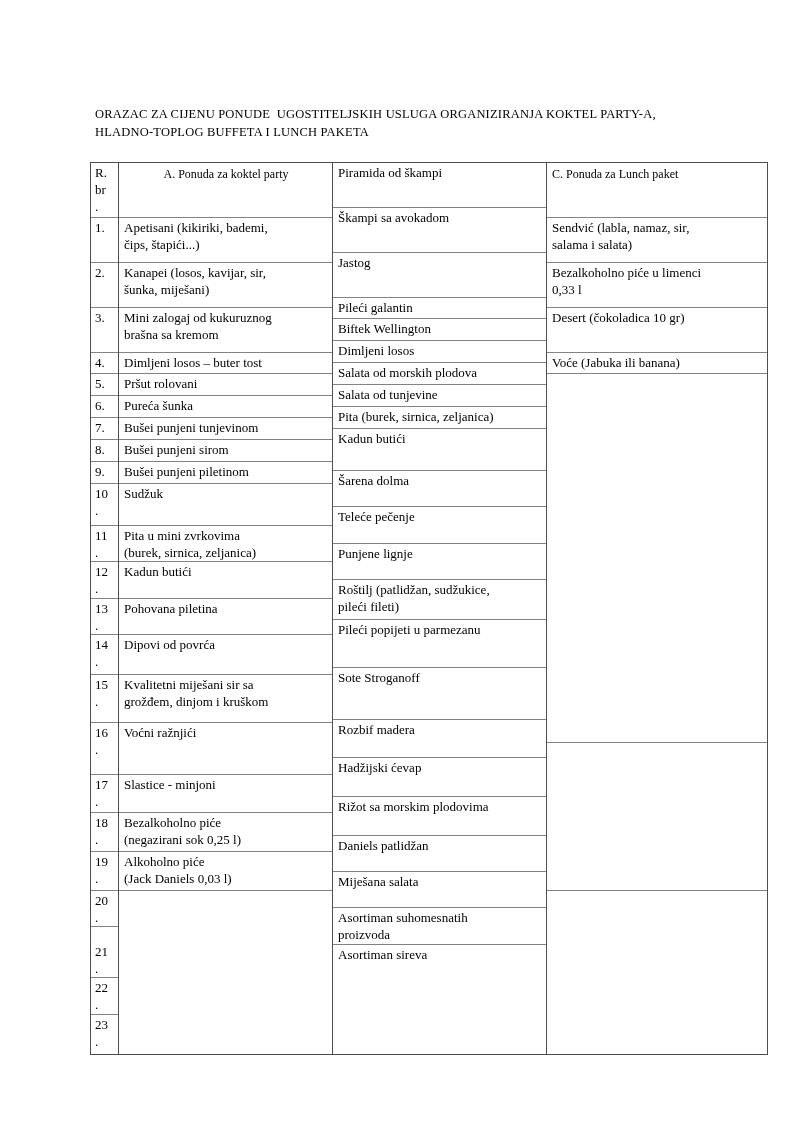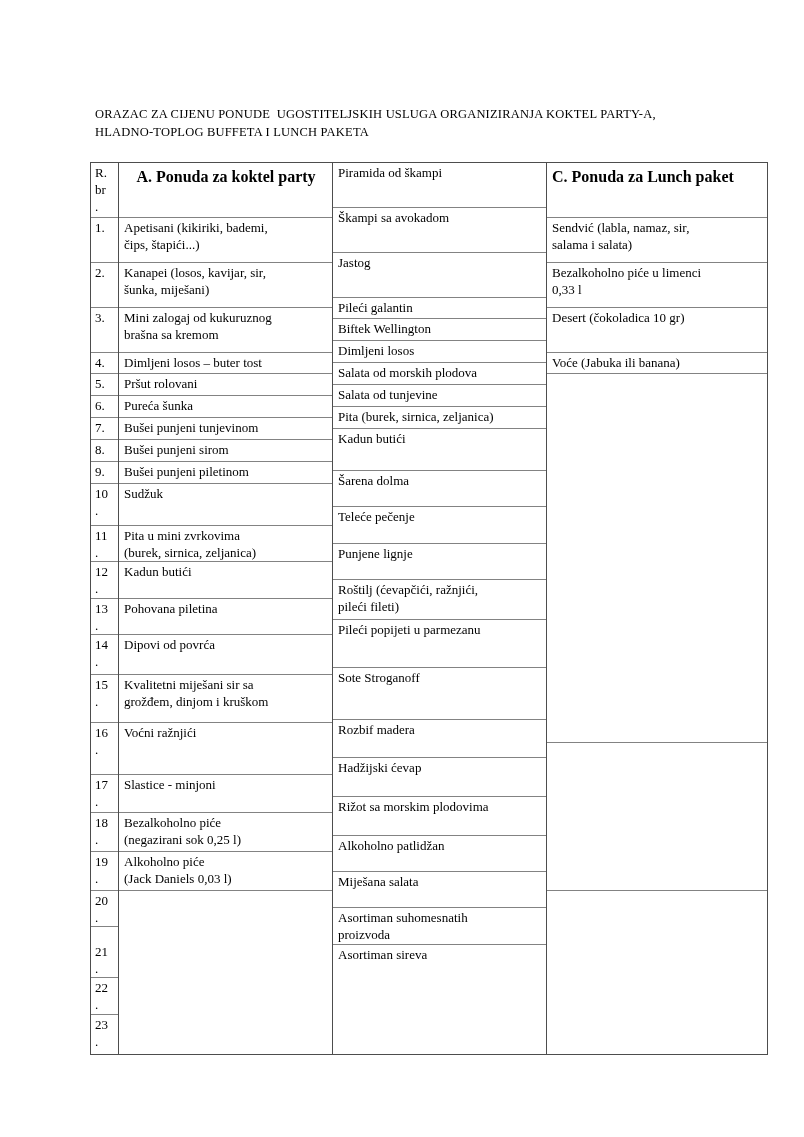--- a/index.html
+++ b/index.html
@@ -16,21 +16,21 @@
   }
   .col{box-sizing:border-box;border-right:1px solid #4d4d4d;}
   .col:last-child{border-right:none;}
   .cell{
     box-sizing:border-box;display:block;overflow:hidden;
     border-bottom:1px solid #838383;
     padding:2px 4px 0 5px;
     font-size:13px;line-height:1.3;white-space:pre-wrap;
   }
   .cell:last-child{border-bottom:none;}
-  .cell.hdr{font-weight:bold;font-size:16px;padding-top:4px;}
+  .cell.hdr{font-weight:normal;font-size:12px;padding-top:4px;}
   .cell.hdr.plain{font-weight:normal;font-size:13px;padding-top:2px;}
   .cell.center{text-align:center;}
   .col-num .cell{padding-left:4px;padding-right:1px;}
 </style>
 </head>
 <body>
 
 <div class="page">
   <div class="doc-title">ORAZAC ZA CIJENU PONUDE  UGOSTITELJSKIH USLUGA ORGANIZIRANJA KOKTEL PARTY-A,
 HLADNO-TOPLOG BUFFETA I LUNCH PAKETA</div>
@@ -115,28 +115,28 @@
         <div class="cell" style="height: 21px;">Pileći galantin</div>
         <div class="cell" style="height: 22px;">Biftek Wellington</div>
         <div class="cell" style="height: 22px;">Dimljeni losos</div>
         <div class="cell" style="height: 22px;">Salata od morskih plodova</div>
         <div class="cell" style="height: 22px;">Salata od tunjevine</div>
         <div class="cell" style="height: 22px;">Pita (burek, sirnica, zeljanica)</div>
         <div class="cell" style="height: 42px;">Kadun butići</div>
         <div class="cell" style="height: 36px;">Šarena dolma</div>
         <div class="cell" style="height: 37px;">Teleće pečenje</div>
         <div class="cell" style="height: 36px;">Punjene lignje</div>
-        <div class="cell" style="height: 40px;">Roštilj (ćevapčići, ražnjići,
+        <div class="cell" style="height: 40px;">Roštilj (patlidžan, sudžukice,
 pileći fileti)</div>
         <div class="cell" style="height: 48px;">Pileći popijeti u parmezanu</div>
         <div class="cell" style="height: 52px;">Sote Stroganoff</div>
         <div class="cell" style="height: 38px;">Rozbif madera</div>
         <div class="cell" style="height: 39px;">Hadžijski ćevap</div>
         <div class="cell" style="height: 39px;">Rižot sa morskim plodovima</div>
-        <div class="cell" style="height: 36px;">Alkoholno patlidžan</div>
+        <div class="cell" style="height: 36px;">Daniels patlidžan</div>
         <div class="cell" style="height: 36px;">Miješana salata</div>
         <div class="cell" style="height: 37px;">Asortiman suhomesnatih
 proizvoda</div>
         <div class="cell" style="height: 39px;">Asortiman sireva</div>
       </div>
       <div class="col col-c" style="width: 220px;">
         <div class="cell hdr" style="height: 55px;">C. Ponuda za Lunch paket</div>
         <div class="cell" style="height: 45px;">Sendvić (labla, namaz, sir,
 salama i salata)</div>
         <div class="cell" style="height: 45px;">Bezalkoholno piće u limenci

